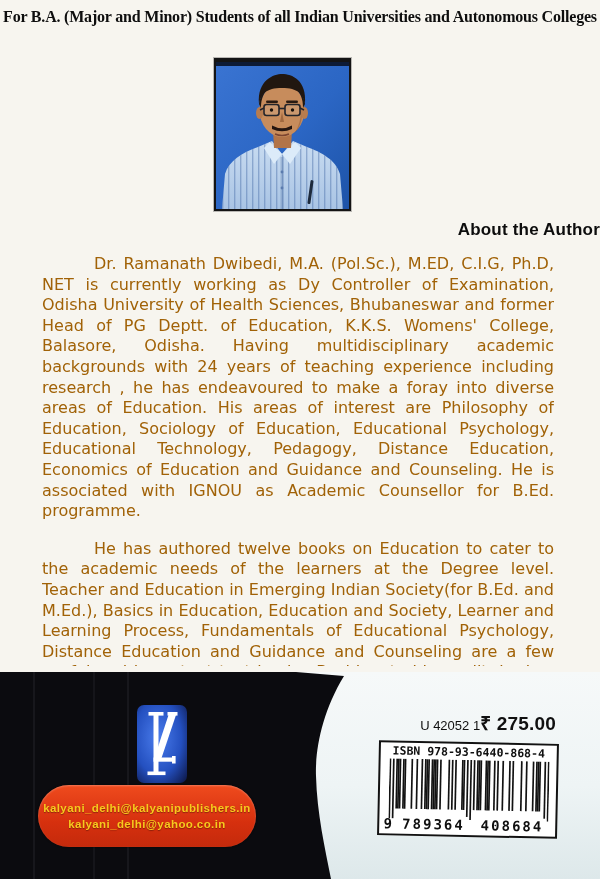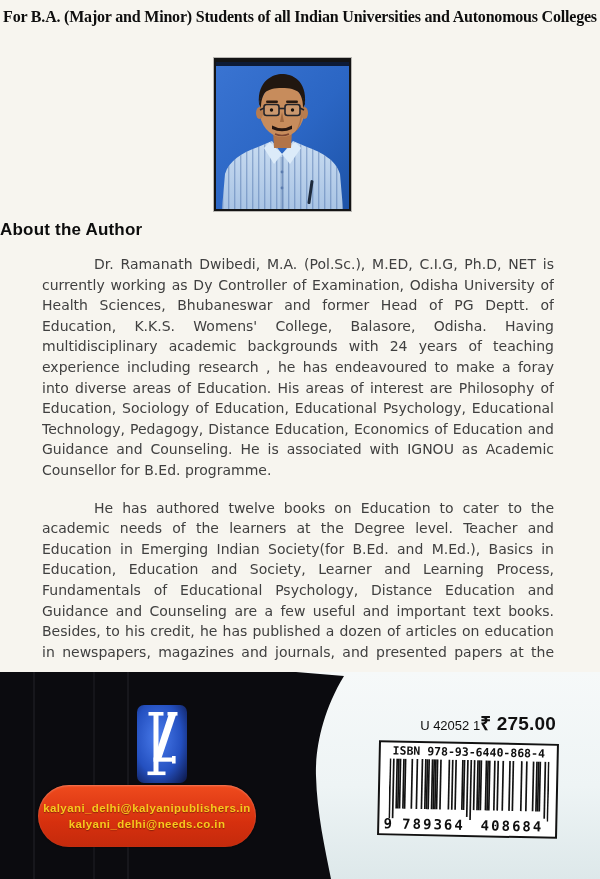--- a/index.html
+++ b/index.html
@@ -16,27 +16,27 @@
   }
   
   .photo-frame{
     position:absolute;left:214px;top:58px;width:133px;height:147px;
     border:2px solid #141414;border-top-width:4px;background:#2c67c4;
     box-shadow:0 0 0 1px rgba(0,0,0,0.25);
   }
   .photo-frame svg{display:block;}
   
   .about-heading{
-    position:absolute;top:220px;left:0;right:0;text-align:left;
+    position:absolute;top:220px;left:0;right:0;text-align:right;
     font-family:"Liberation Sans",sans-serif;font-weight:bold;font-size:17px;
     color:#0d0d0d;letter-spacing:0.2px;
   }
   .about-body{
     position:absolute;left:42px;top:254px;width:512px;height:412px;overflow:hidden;
-    font-size:14px;line-height:20.6px;text-align:justify;color:#404040;
+    font-size:16px;line-height:20.6px;text-align:justify;color:#a16207;
   }
   .about-body p{margin:0 0 17px 0;text-indent:52px;}
   
   .band{
     position:absolute;left:0;top:672px;width:600px;height:207px;
     background:linear-gradient(180deg,#f6f9f9 0%,#eef4f5 55%,#dde8ea 100%);
   }
   .band-bg{position:absolute;left:0;top:0;}
   
   .logo{position:absolute;left:136px;top:32px;width:52px;height:80px;}
@@ -183,21 +183,21 @@
         <rect x="11.5" y="67.5" width="18" height="3.6" fill="#ffffff"></rect>
         <polygon points="33.5,8 41,8 24.5,57 19,52" fill="#ffffff"></polygon>
         <rect x="31.5" y="8" width="10" height="3.6" fill="#ffffff"></rect>
         <rect x="17.5" y="53.5" width="21" height="4.2" fill="#ffffff"></rect>
         <rect x="36" y="52" width="3.6" height="7.5" fill="#ffffff"></rect>
       </svg>
     </div>
 
     <div class="contact-pill" id="contact-pill">
         <span style="color: rgb(248, 201, 30); text-align: right;">kalyani_delhi@kalyanipublishers.in</span>
-        <span style="color: rgb(248, 201, 30);">kalyani_delhi@needs.co.in</span>
+        <span style="color: rgb(248, 201, 30);">kalyani_delhi@yahoo.co.in</span>
       </div>
 
     <div class="price-row">
       <span class="code">U 42052 1</span>
       <span class="price">₹ 275.00</span>
     </div>
 
     <div class="barcode-label">
       <div class="isbn-text">ISBN 978-93-6440-868-4</div>
       <div class="bars-wrap">

